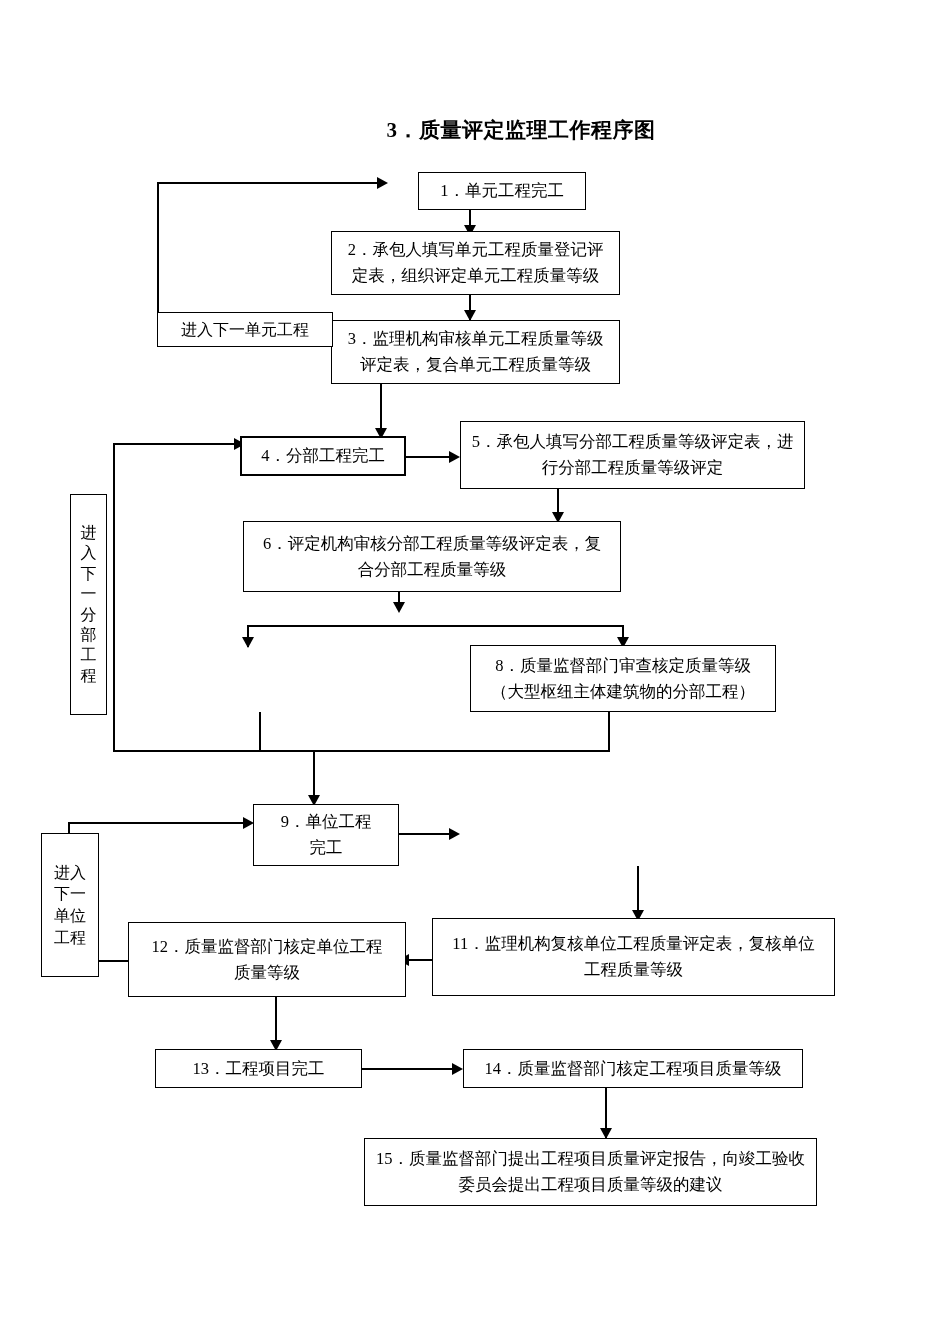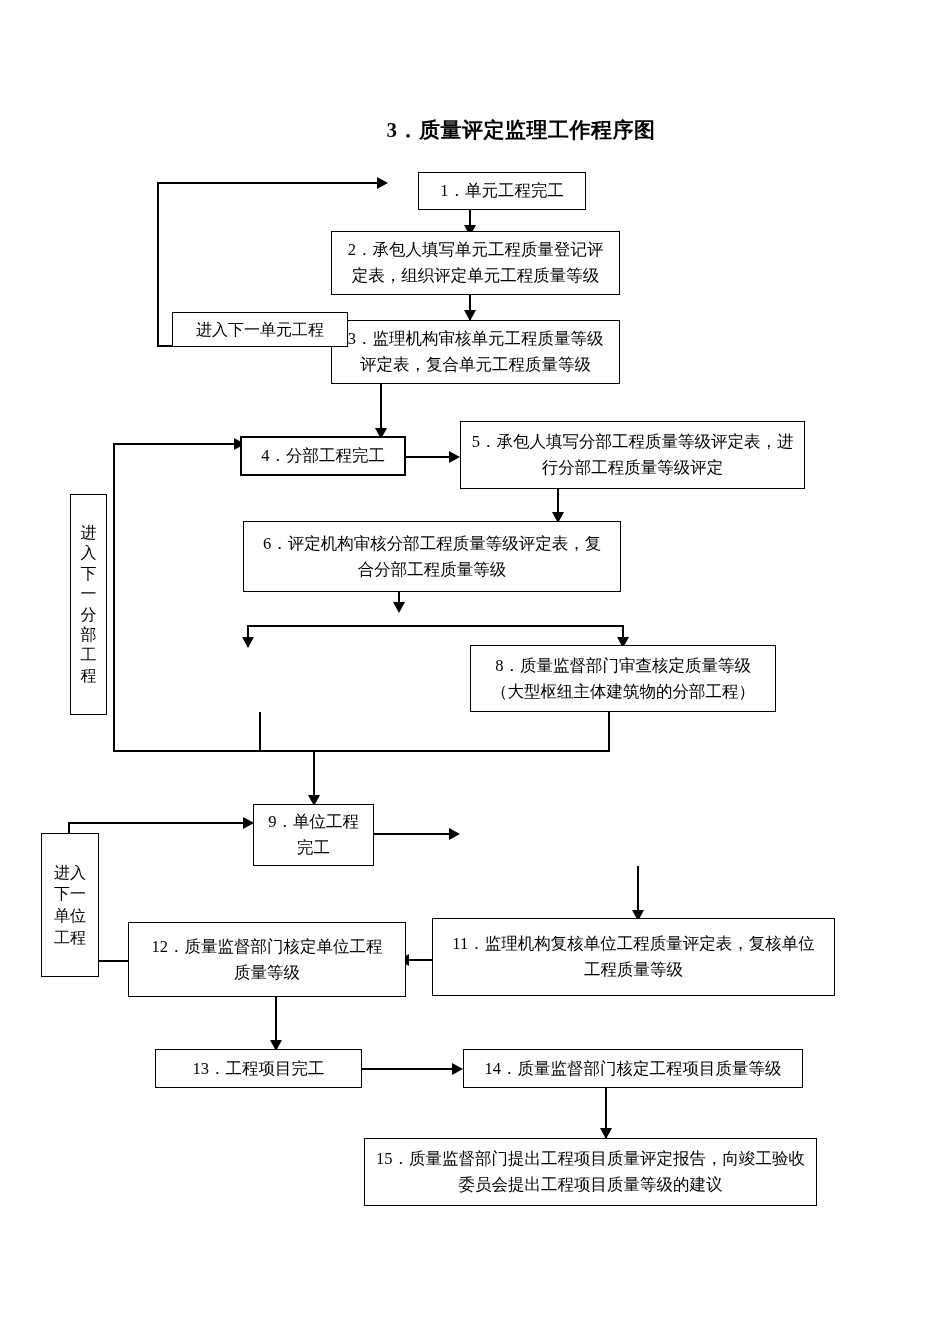--- a/index.html
+++ b/index.html
@@ -183,38 +183,38 @@
   <div class="node" style="left:460px; top:421px; width:345px; height:68px;">5．承包人填写分部工程质量等级评定表，进
 行分部工程质量等级评定</div>
 
   <div class="node" style="left:243px; top:521px; width:378px; height:71px;">6．评定机构审核分部工程质量等级评定表，复
 合分部工程质量等级</div>
 
 
   <div class="node" style="left:470px; top:645px; width:306px; height:67px;">8．质量监督部门审查核定质量等级
 （大型枢纽主体建筑物的分部工程）</div>
 
-  <div class="node" style="left:253px; top:804px; width:121px; height:62px;">9．单位工程
+  <div class="node" style="left:253px; top:804px; width:146px; height:62px;">9．单位工程
 完工</div>
 
 
   <div class="node" style="left:432px; top:918px; width:403px; height:78px;text-align:center;">11．监理机构复核单位工程质量评定表，复核单位
 工程质量等级</div>
 
   <div class="node" style="left:128px; top:922px; width:278px; height:75px;">12．质量监督部门核定单位工程
 质量等级</div>
 
   <div class="node" style="left:155px; top:1049px; width:207px; height:39px;">13．工程项目完工</div>
 
   <div class="node" style="left:463px; top:1049px; width:340px; height:39px;">14．质量监督部门核定工程项目质量等级</div>
 
   <div class="node" style="left:364px; top:1138px; width:453px; height:68px;">15．质量监督部门提出工程项目质量评定报告，向竣工验收
 委员会提出工程项目质量等级的建议</div>
 
-  <div class="vlabel" style="left:172px; top:312px; width:176px; height:35px;">进入下一单元工程</div>
+  <div class="vlabel" style="left:157px; top:312px; width:176px; height:35px;">进入下一单元工程</div>
 
   <div class="vlabel" style="left:70px; top:494px; width:37px; height:221px; line-height:1.28;">进
 入
 下
 一
 分
 部
 工
 程</div>
 

